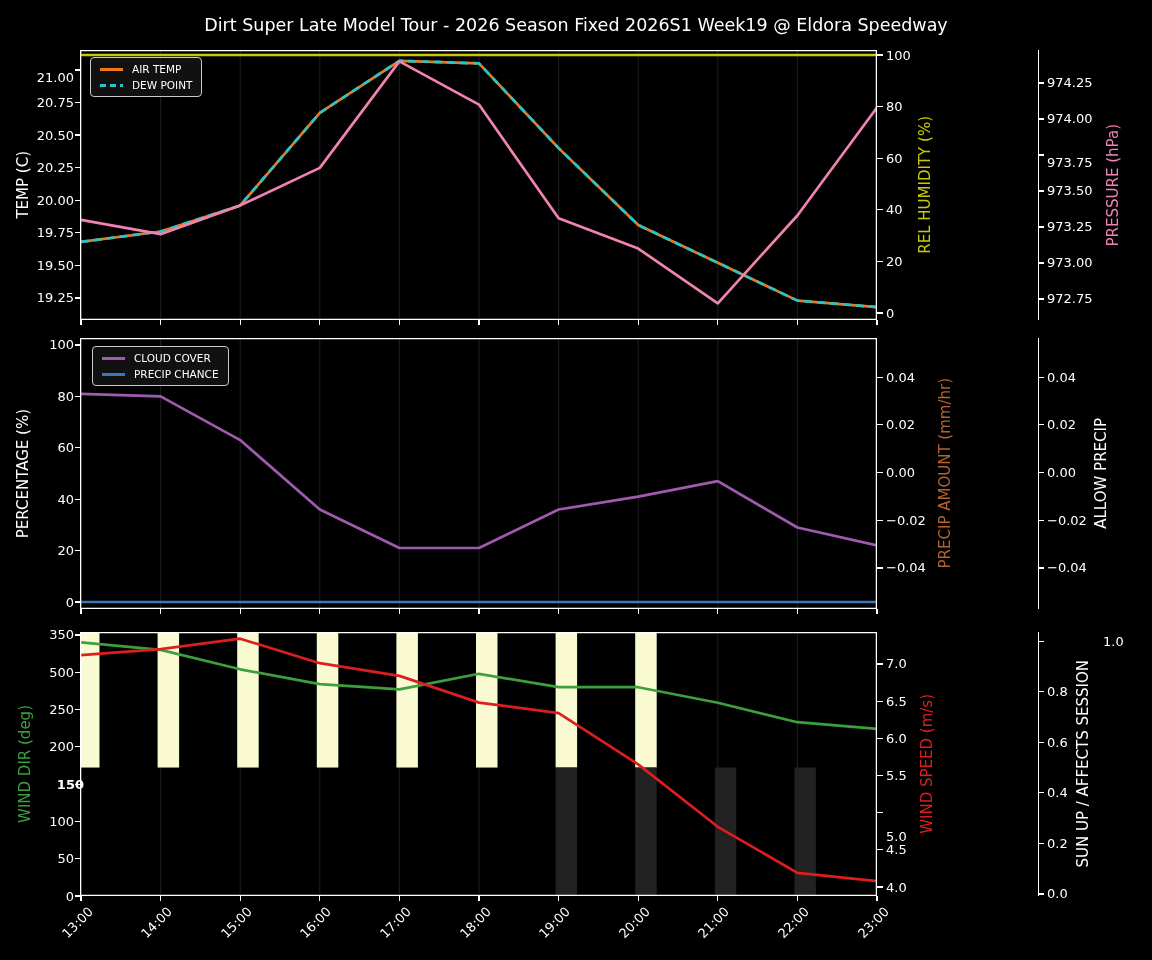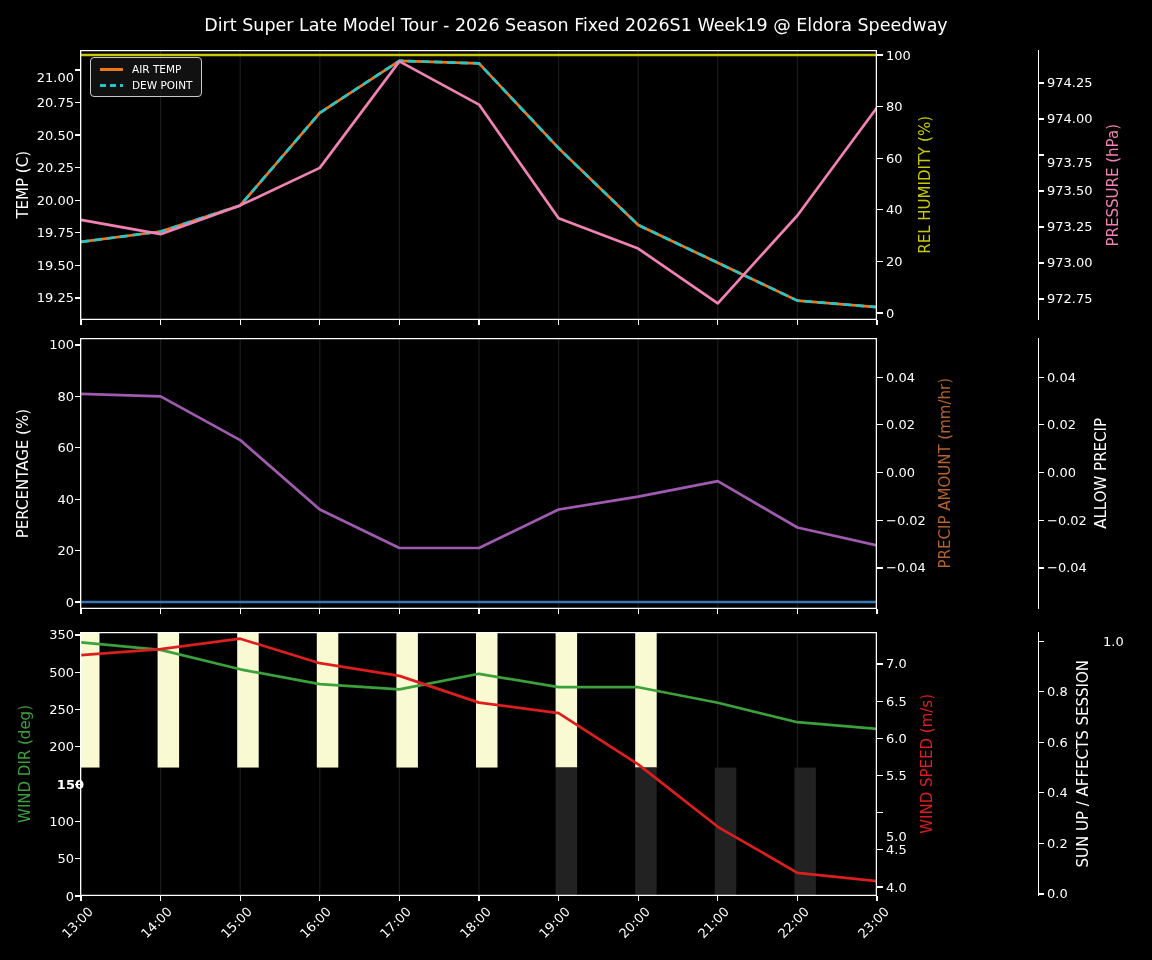--- a/index.html
+++ b/index.html
@@ -62,20 +62,30 @@
     </div>
 
   <div class="legend" style="left:90px;top:57px">
     <div class="lrow">
       <span class="sw" style="--c: #f07819;"></span>
       <span>AIR TEMP</span>
       </div>
     <div class="lrow">
       <span class="sw dash" style="--c: #28c5c5;"></span>
       <span>DEW POINT</span>
+      </div>
+  </div>
+  <div class="legend" style="left:92px;top:346px">
+    <div class="lrow">
+      <span class="sw" style="--c: #a05aaf;"></span>
+      <span>CLOUD COVER</span>
+      </div>
+    <div class="lrow">
+      <span class="sw" style="--c: #3778b9;"></span>
+      <span>PRECIP CHANCE</span>
       </div>
   </div>
 <svg width="797" height="270" viewBox="0 0 797 270" style="left: 80px; top: 50px;">
       <line x1="1" x2="1" y1="0" y2="270" stroke="#1b1b1b" stroke-width="1.2"></line>
       <line x1="80.6" x2="80.6" y1="0" y2="270" stroke="#1b1b1b" stroke-width="1.2"></line>
       <line x1="160.2" x2="160.2" y1="0" y2="270" stroke="#1b1b1b" stroke-width="1.2"></line>
       <line x1="239.79999999999998" x2="239.79999999999998" y1="0" y2="270" stroke="#1b1b1b" stroke-width="1.2"></line>
       <line x1="319.4" x2="319.4" y1="0" y2="270" stroke="#1b1b1b" stroke-width="1.2"></line>
       <line x1="399" x2="399" y1="0" y2="270" stroke="#1b1b1b" stroke-width="1.2"></line>
       <line x1="478.59999999999997" x2="478.59999999999997" y1="0" y2="270" stroke="#1b1b1b" stroke-width="1.2"></line>

